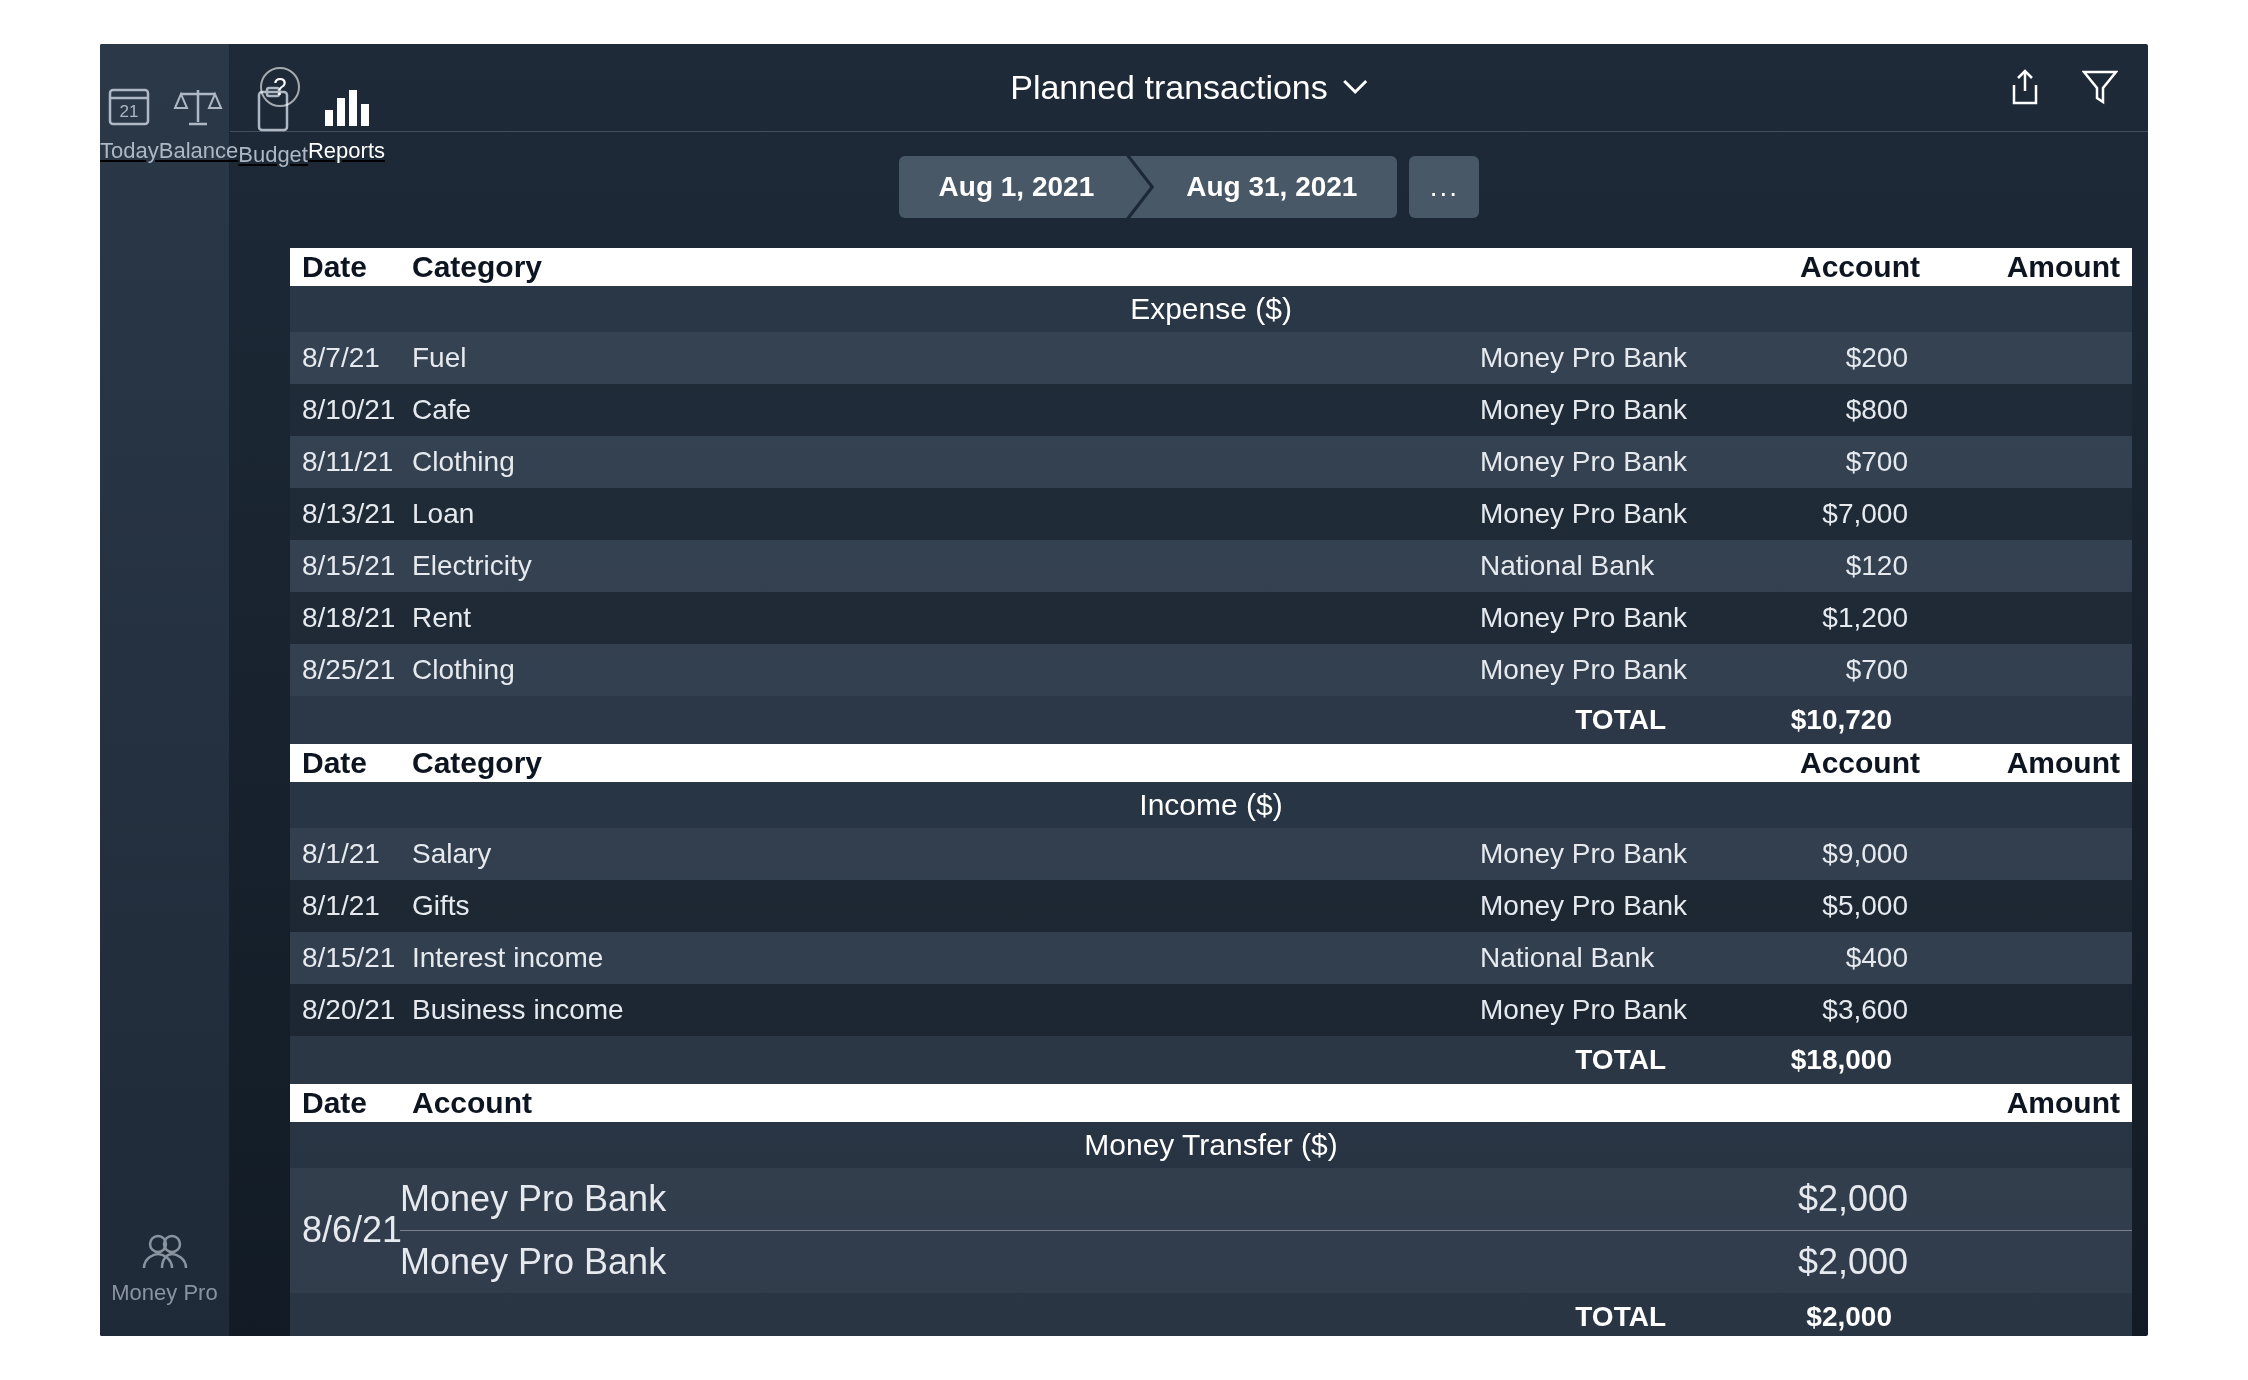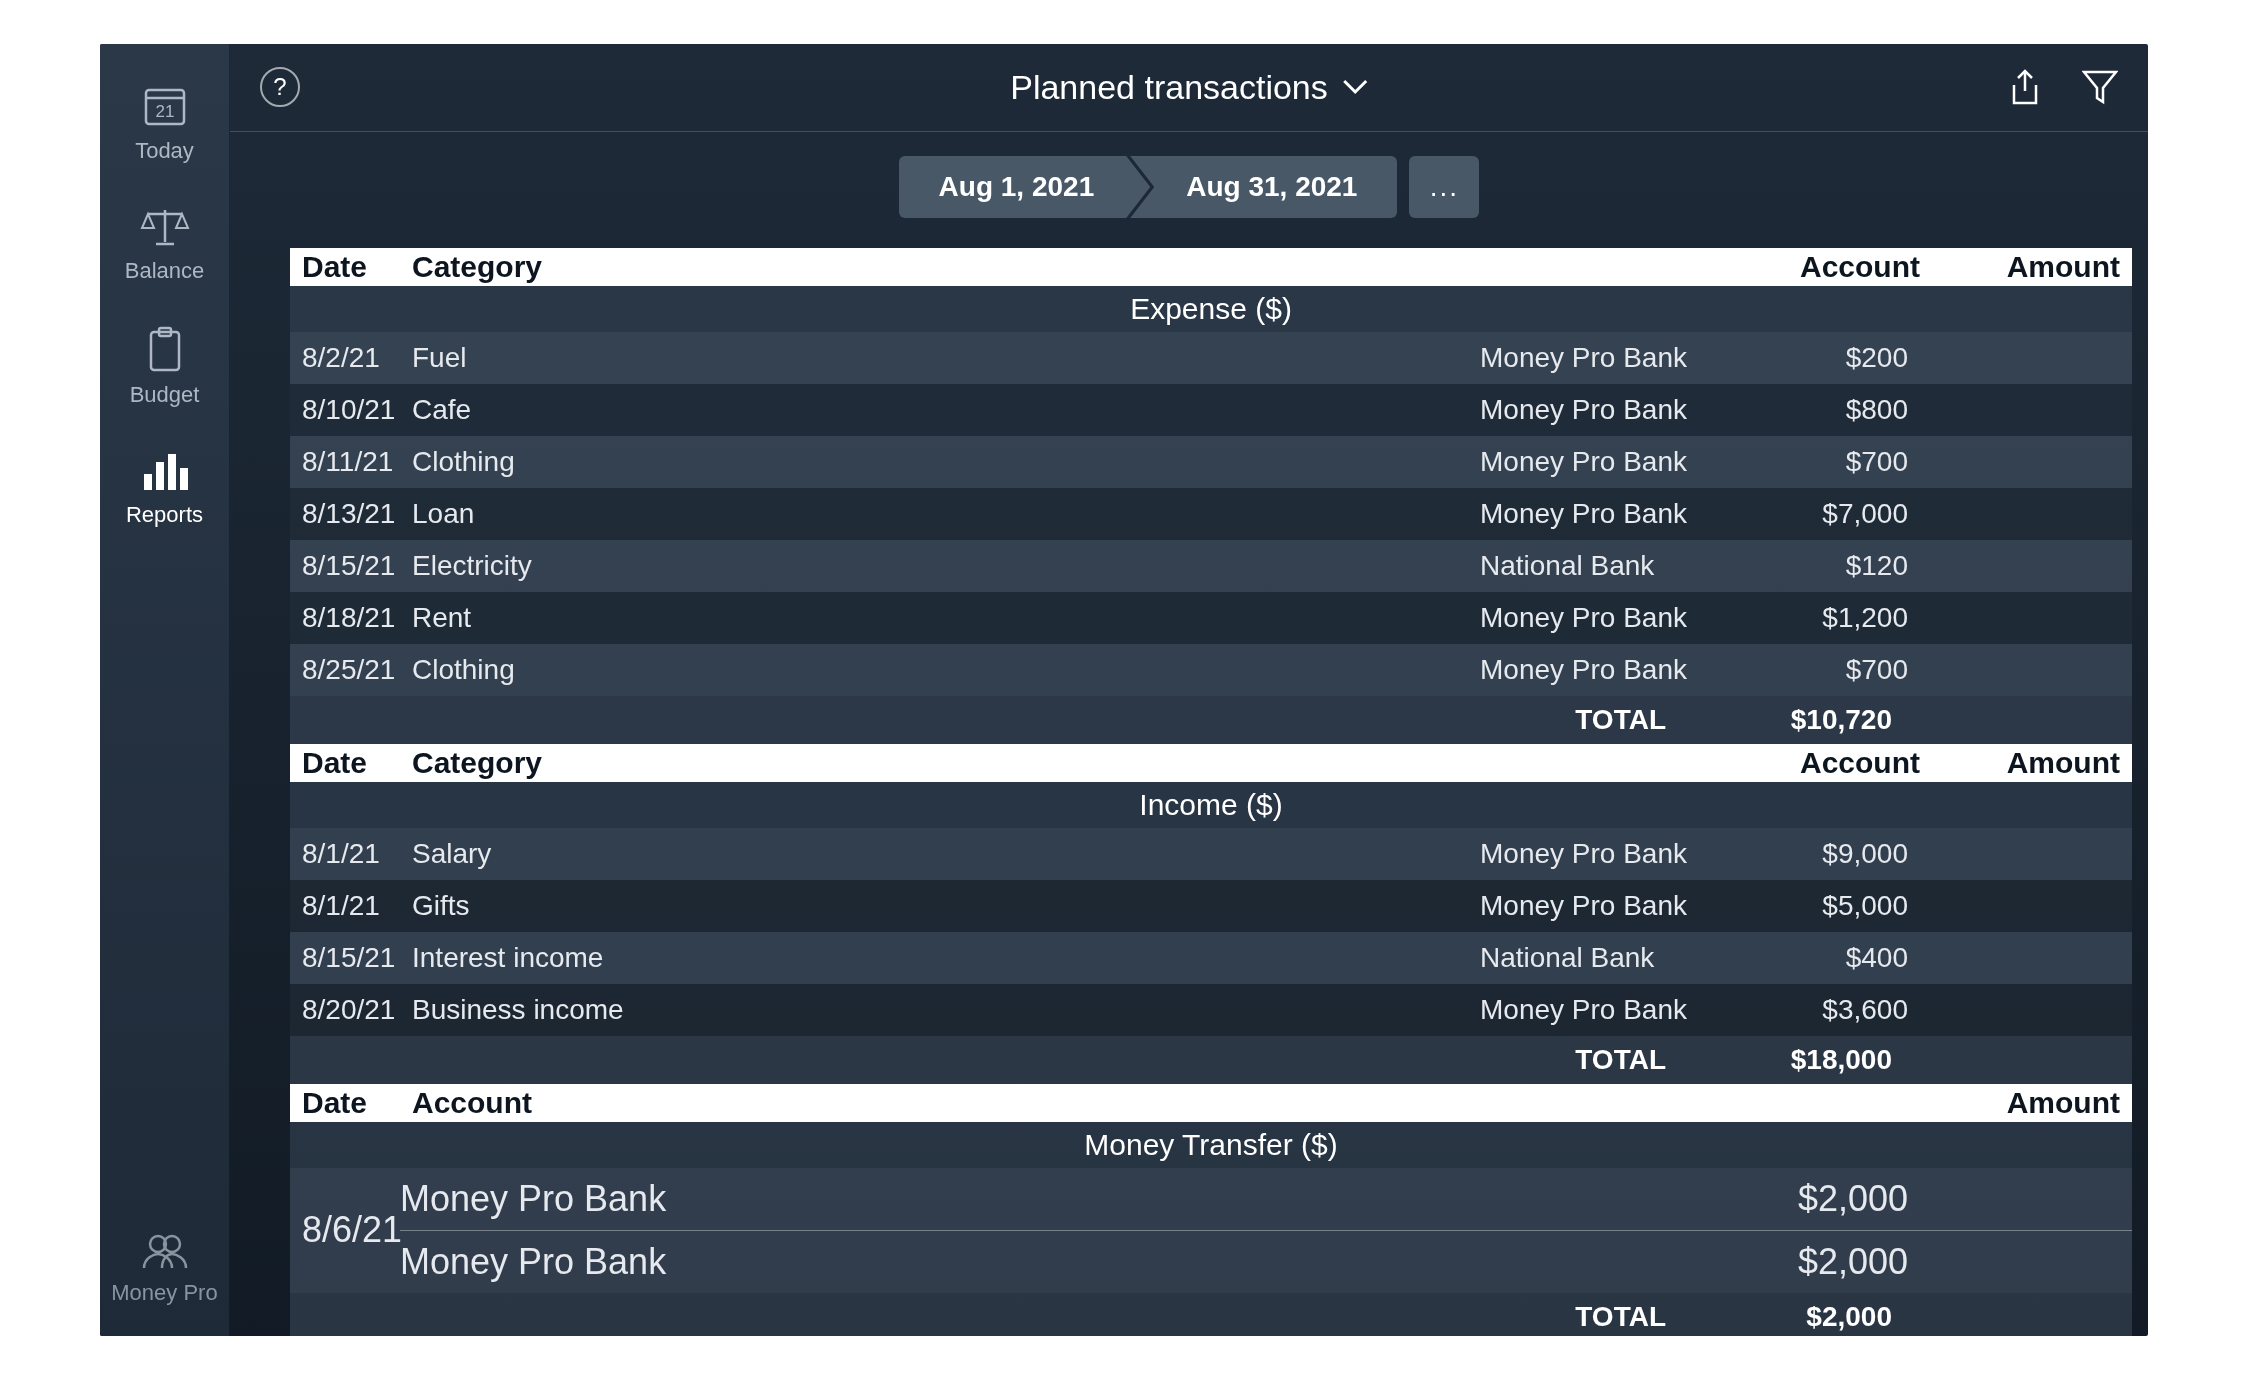--- a/index.html
+++ b/index.html
@@ -24,25 +24,26 @@
     background: linear-gradient(180deg, #1e2a38 0%, #121b25 100%);
     border-radius: 2px;
     overflow: hidden;
     position: relative;
   }
   
   .sidebar {
     width: 130px;
     background: linear-gradient(180deg, #2a3848 0%, #1f2a38 100%);
     display: flex;
-    flex-direction: column;
+    flex-direction: row;
     align-items: flex-start;
     padding-top: 40px;
     border-right: 1px solid rgba(0,0,0,0.3);
     position: relative;
+    text-decoration: underline;
   }
   .side-item {
     width: 100%;
     text-align: center;
     margin-bottom: 40px;
     color: #aeb8c4;
     font-size: 22px;
     cursor: pointer;
   }
   .side-item.active { color: #ffffff; }
@@ -326,21 +327,21 @@
       <div class="hdr-row">
         <div>Date</div>
         <div>Category</div>
         <div></div>
         <div class="right">Account</div>
         <div class="right">Amount</div>
       </div>
       <div class="section-title">Expense ($)</div>
 
       <div class="data-row stripe-a">
-        <div class="col-date">8/2/21</div>
+        <div class="col-date">8/7/21</div>
         <div>Fuel</div>
         <div class="col-acc">Money Pro Bank</div>
         <div class="col-amt">$200</div>
         <div class="col-extra"></div>
       </div>
       <div class="data-row stripe-b">
         <div class="col-date">8/10/21</div>
         <div>Cafe</div>
         <div class="col-acc">Money Pro Bank</div>
         <div class="col-amt">$800</div>

